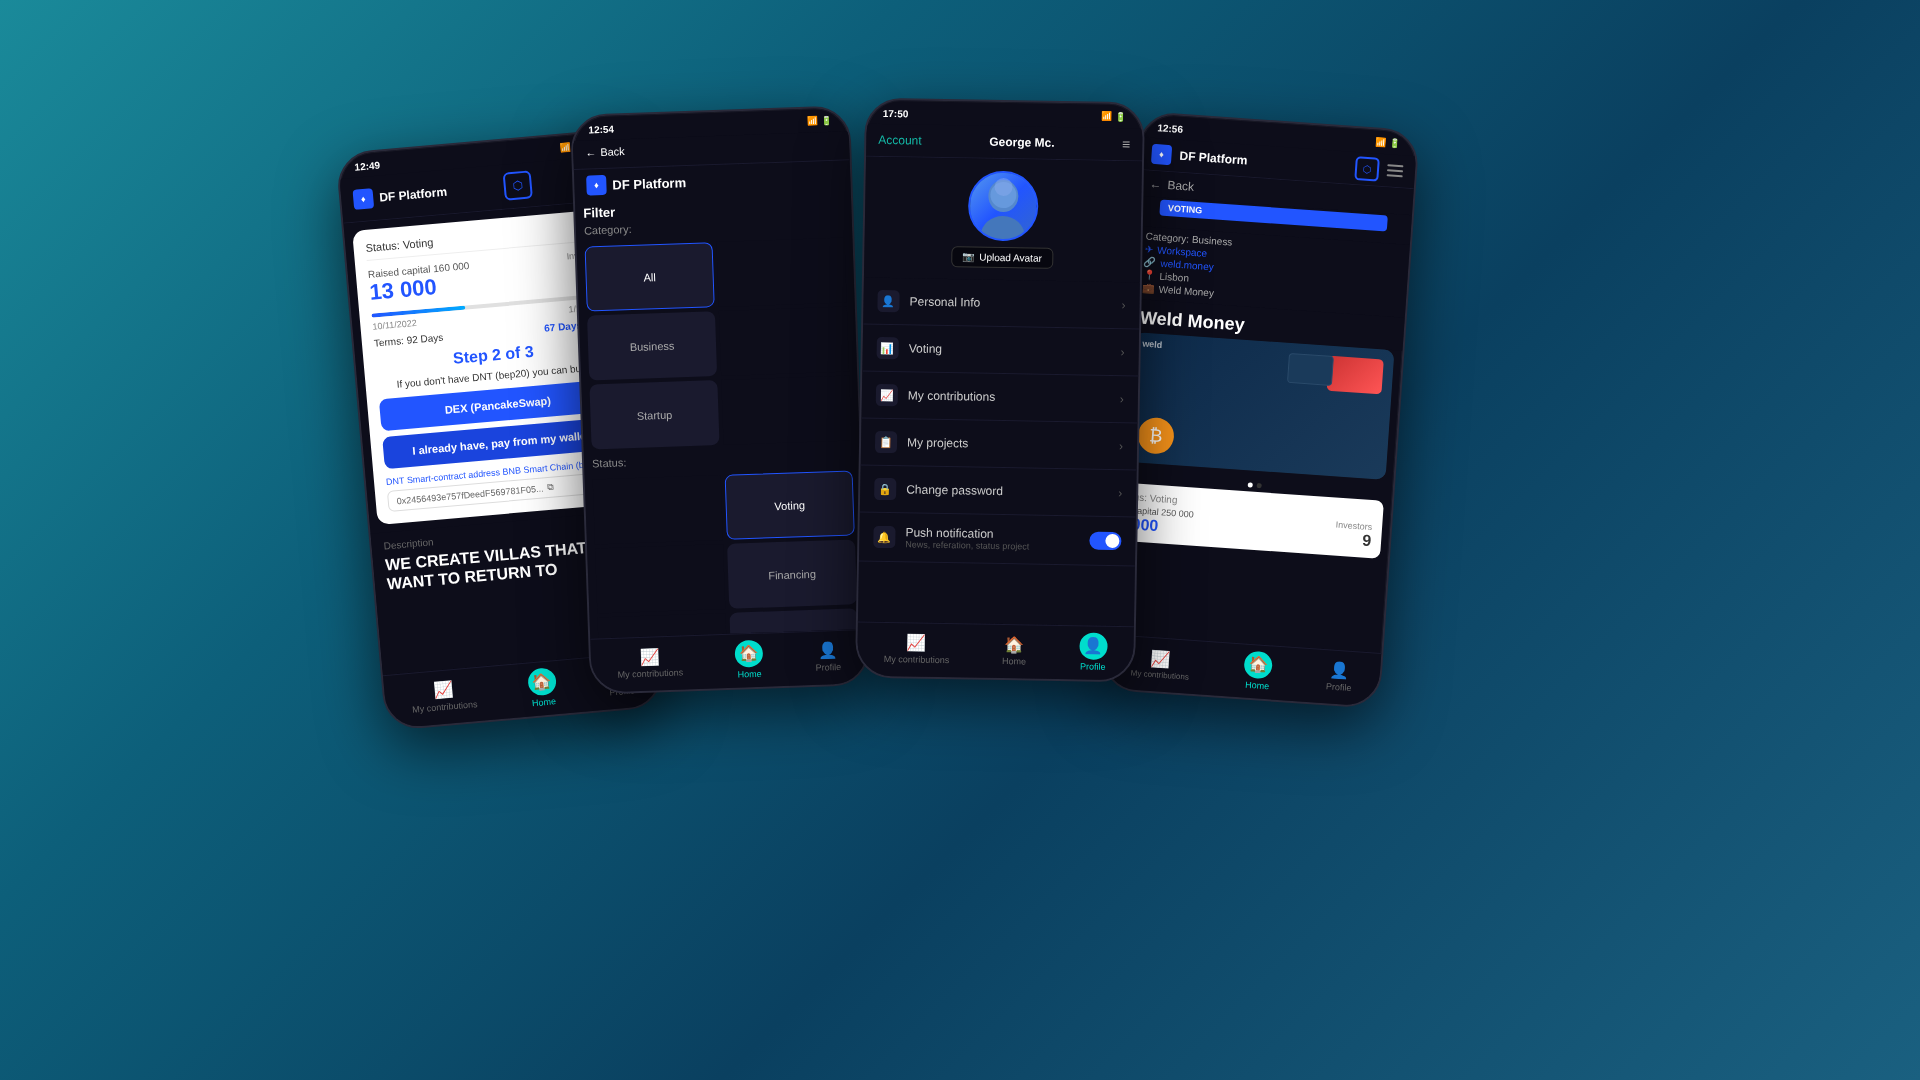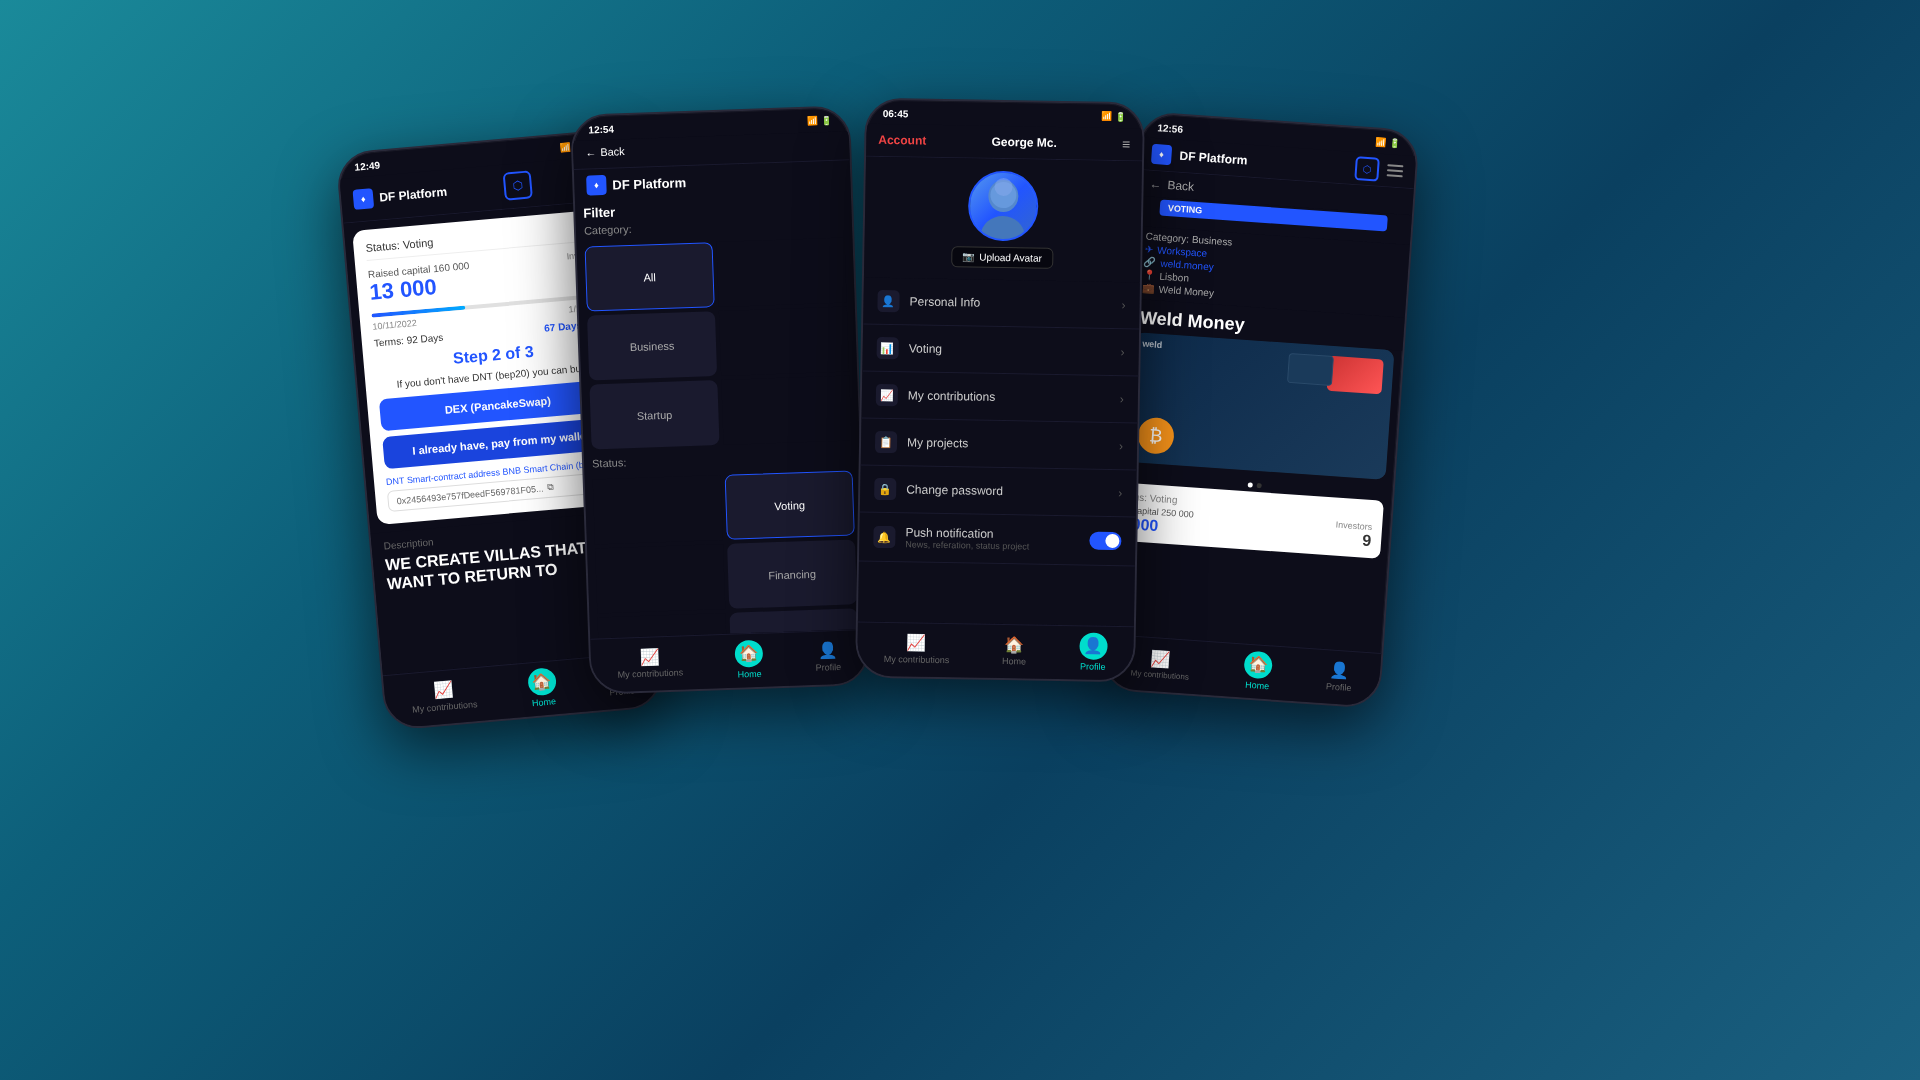--- a/index.html
+++ b/index.html
@@ -403,21 +403,21 @@
     
     .p3-header {
       background: #0d0d1a;
       padding: 8px 12px;
       display: flex;
       align-items: center;
       justify-content: space-between;
       border-bottom: 1px solid #1a1a2e;
     }
 
-    .account-title { color: #ef4444; font-size: 12px; font-weight: 700; }
+    .account-title { color: #14b8a6; font-size: 12px; font-weight: 400; }
     .account-name { color: #fff; font-size: 12px; font-weight: 600; }
 
     .avatar-section {
       display: flex;
       flex-direction: column;
       align-items: center;
       padding: 12px;
       background: #0d0d1a;
     }
 
@@ -835,21 +835,21 @@
           <div class="nav-icon">👤</div>
           <span>Profile</span>
         </div>
       </div>
     </div>
   </div>
 
   <div class="phone-wrapper">
     <div class="phone">
       <div class="phone-status-bar">
-        <span>06:45</span>
+        <span>17:50</span>
         <div class="status-icons">
           <span>📶</span>
           <span>🔋</span>
         </div>
       </div>
       <div class="p3-header">
         <span class="account-title">Account</span>
         <span class="account-name">George Mc.</span>
         <span style="color:#aaa;font-size:14px">≡</span>
       </div>

